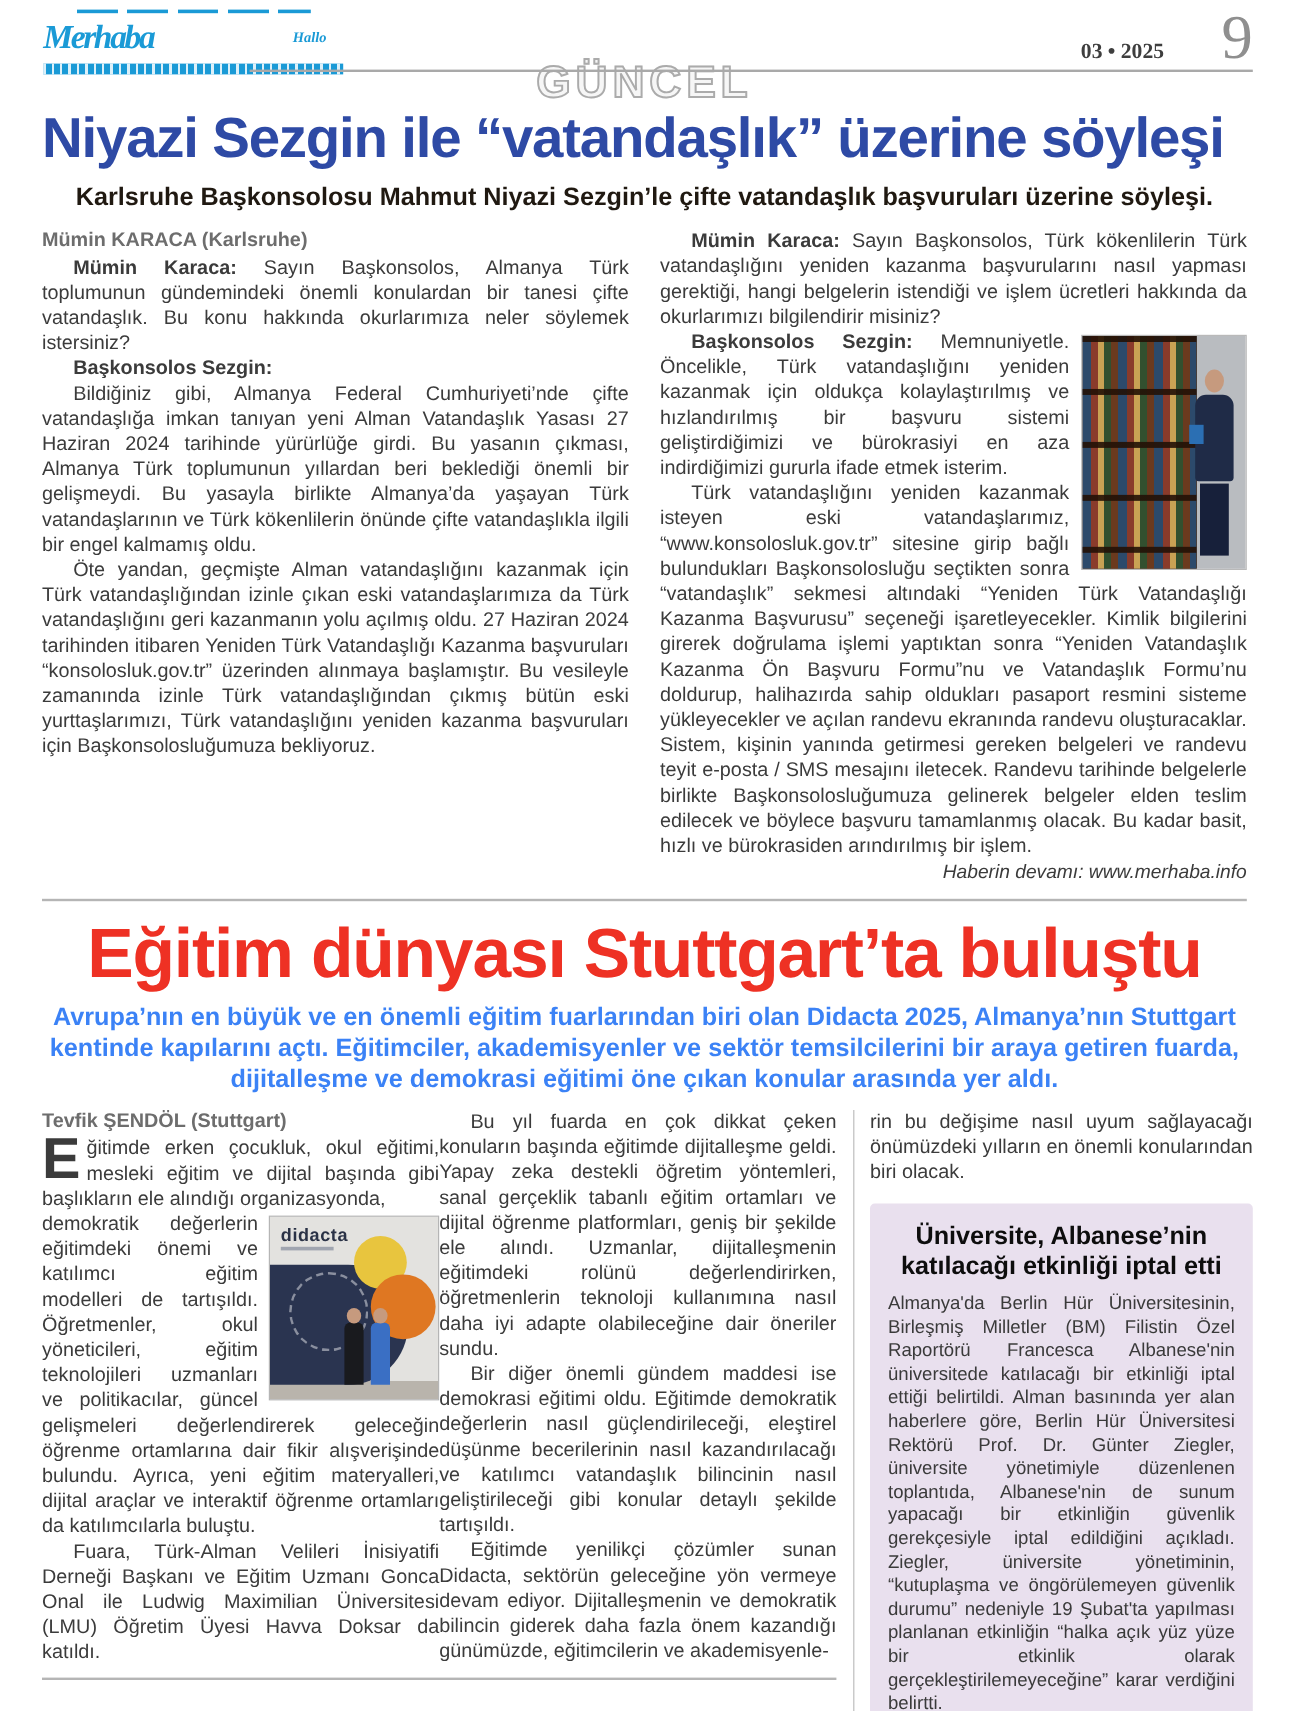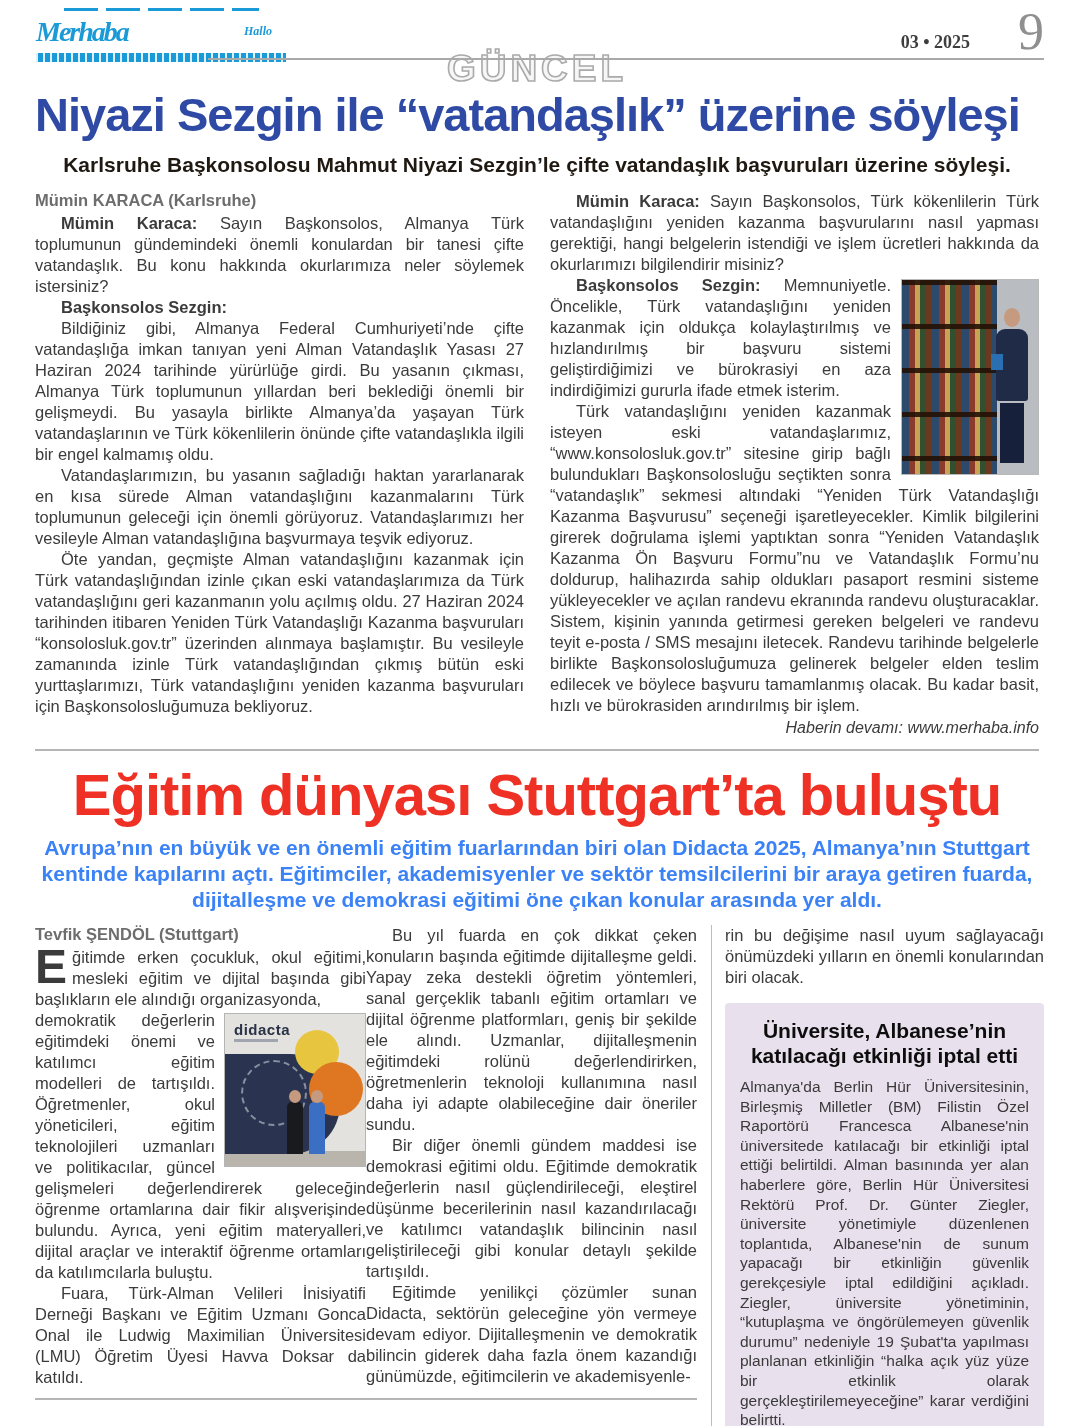--- a/index.html
+++ b/index.html
@@ -114,21 +114,20 @@
 
   <div class="a1">
     <h1>Niyazi Sezgin ile “vatandaşlık” üzerine söyleşi</h1>
     <div class="lede">Karlsruhe Başkonsolosu Mahmut Niyazi Sezgin’le çifte vatandaşlık başvuruları üzerine söyleşi.</div>
     <div class="a1cols">
       <div class="a1col">
         <div class="byline">Mümin KARACA (Karlsruhe)</div>
         <p class="body"><span class="lead">Mümin Karaca:</span><span> Sayın Başkonsolos, Almanya Türk toplumunun gündemindeki önemli konulardan bir tanesi çifte vatandaşlık. Bu konu hakkında okurlarımıza neler söylemek istersiniz?</span></p>
         <p class="body"><span class="lead">Başkonsolos Sezgin:</span></p>
         <p class="body">Bildiğiniz gibi, Almanya Federal Cumhuriyeti’nde çifte vatandaşlığa imkan tanıyan yeni Alman Vatandaşlık Yasası 27 Haziran 2024 tarihinde yürürlüğe girdi. Bu yasanın çıkması, Almanya Türk toplumunun yıllardan beri beklediği önemli bir gelişmeydi. Bu yasayla birlikte Almanya’da yaşayan Türk vatandaşlarının ve Türk kökenlilerin önünde çifte vatandaşlıkla ilgili bir engel kalmamış oldu.</p>
-        <p class="body">Vatandaşlarımızın, bu yasanın sağladığı haktan yararlanarak en kısa sürede Alman vatandaşlığını kazanmalarını Türk toplumunun geleceği için önemli görüyoruz. Vatandaşlarımızı her vesileyle Alman vatandaşlığına başvurmaya teşvik ediyoruz.</p>
         <p class="body">Öte yandan, geçmişte Alman vatandaşlığını kazanmak için Türk vatandaşlığından izinle çıkan eski vatandaşlarımıza da Türk vatandaşlığını geri kazanmanın yolu açılmış oldu. 27 Haziran 2024 tarihinden itibaren Yeniden Türk Vatandaşlığı Kazanma başvuruları “konsolosluk.gov.tr” üzerinden alınmaya başlamıştır. Bu vesileyle zamanında izinle Türk vatandaşlığından çıkmış bütün eski yurttaşlarımızı, Türk vatandaşlığını yeniden kazanma başvuruları için Başkonsolosluğumuza bekliyoruz.</p>
       </div>
       <div class="a1col">
         <p class="body"><span class="lead">Mümin Karaca:</span><span> Sayın Başkonsolos, Türk kökenlilerin Türk vatandaşlığını yeniden kazanma başvurularını nasıl yapması gerektiği, hangi belgelerin istendiği ve işlem ücretleri hakkında da okurlarımızı bilgilendirir misiniz?</span></p>
         <div class="consul-photo">
           <div class="consul-shelves"></div>
           <div class="consul-man">
             <div class="consul-head"></div>
             <div class="consul-torso">
                 <div class="consul-book"></div>

